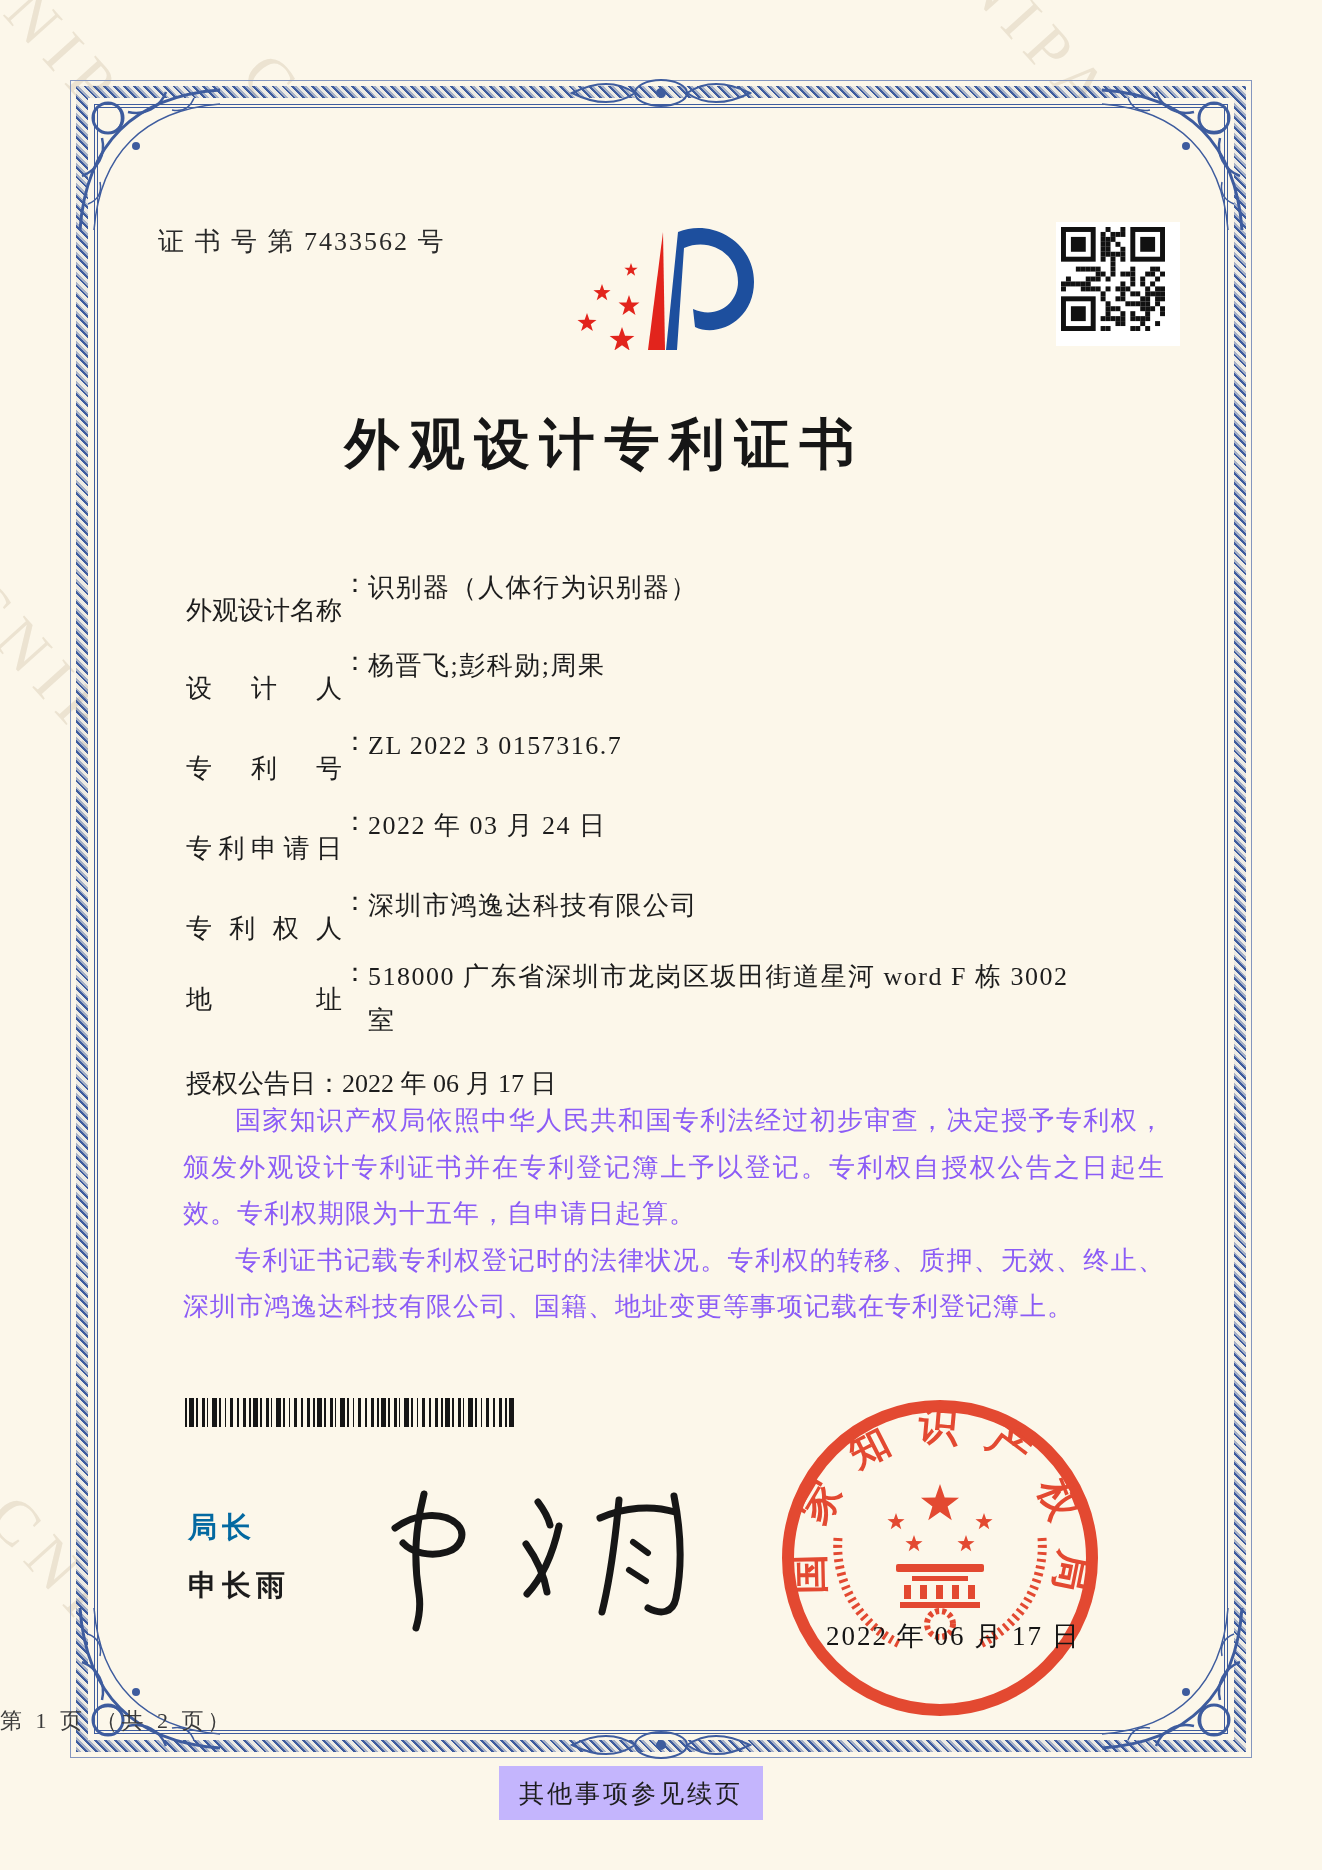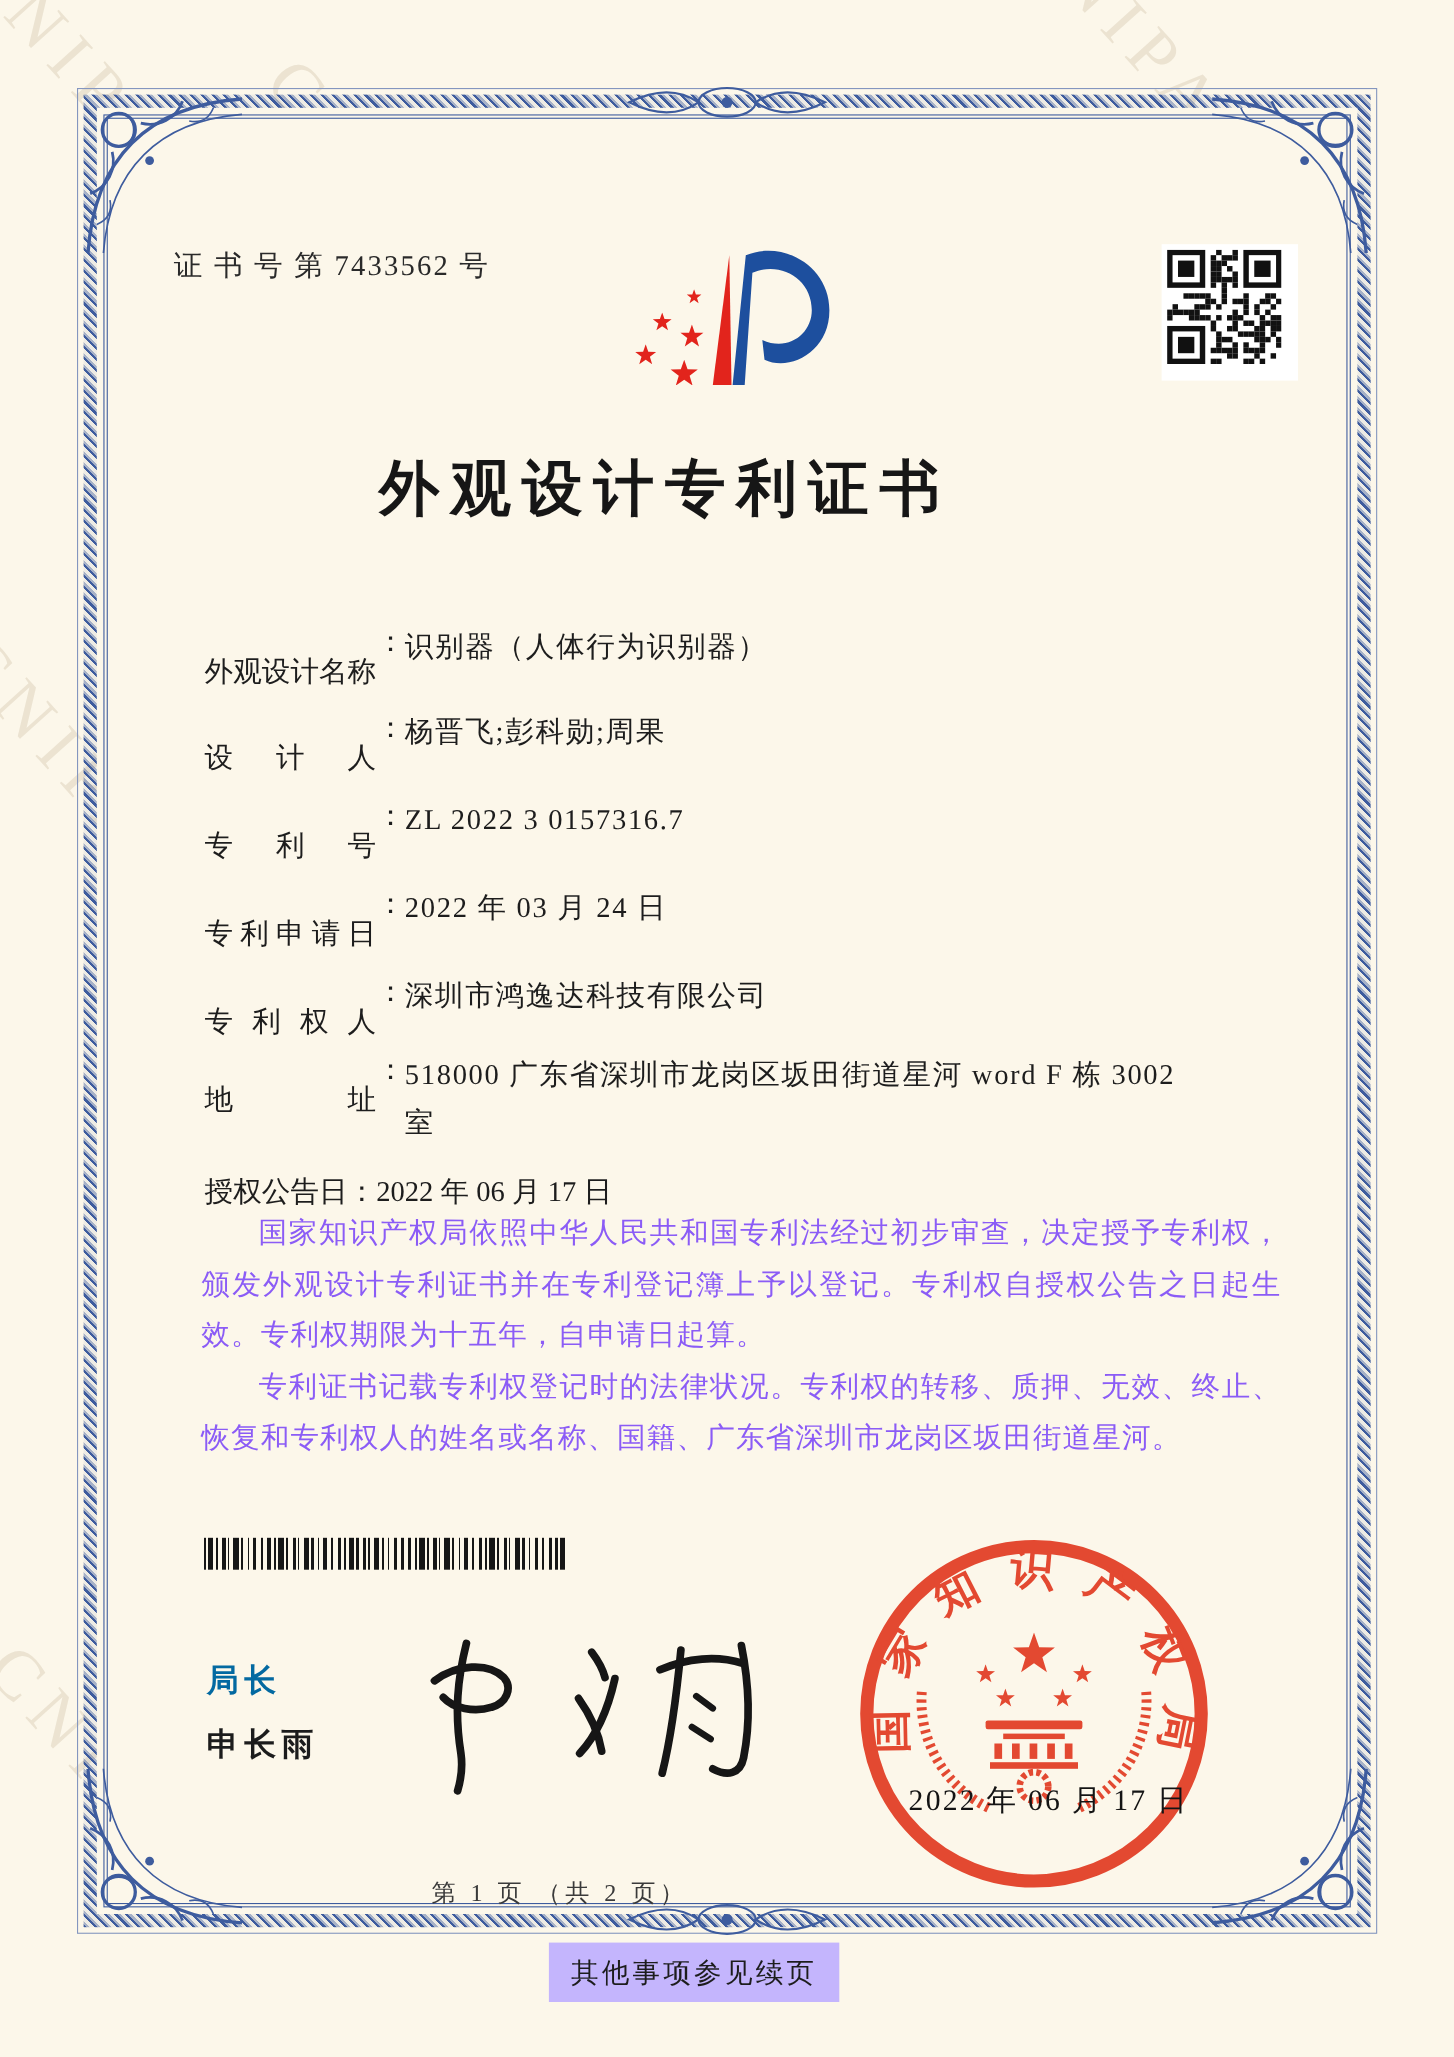--- a/index.html
+++ b/index.html
@@ -59,21 +59,21 @@
       #161616 34px 36px,transparent 36px 40px,#161616 40px 41px,transparent 41px 45px,
       #161616 45px 48px,transparent 48px 52px,#161616 52px 54px,transparent 54px 58px,
       #161616 58px 61px,transparent 61px 64px);}
   .signer-title{left:188px;top:1508px;font-size:29px;font-weight:600;letter-spacing:5px;
                 color:#0369a1;font-family:Liberation Mono, monospace;}
   .signer-name{left:188px;top:1566px;font-size:29px;font-weight:600;letter-spacing:5px;
                color:#1c1c1c;font-family:"Liberation Sans","DejaVu Sans",sans-serif;}
   .signature{left:378px;top:1486px;width:312px;height:152px;}
   .seal{left:778px;top:1396px;width:324px;height:324px;opacity:.92;}
   .seal-date{left:826px;top:1618px;font-size:27px;color:#141414;letter-spacing:2px;}
-  .page-footer{left:0;top:1706px;width:1018px;text-align:center;font-size:22px;
+  .page-footer{left:0;top:1706px;width:1018px;text-align:left;font-size:22px;
                color:#3a3a3a;letter-spacing:4px;}
   .note-box{left:499px;top:1766px;width:264px;height:54px;background:#c4b5fd;
             text-align:center;}
   .note-box span{display:inline-block;margin-top:11px;font-size:25px;letter-spacing:3px;color:#1d1d1d;}
 </style>
 </head>
 <body>
 
 <svg width="0" height="0" style="position:absolute" aria-hidden="true">
   <defs>
@@ -362,21 +362,21 @@
   <span class="flabel">地址</span><span class="fcolon">：</span><span class="fvalue">518000 广东省深圳市龙岗区坂田街道星河 word F 栋 3002
 室</span>
 </div>
 
 <div class="grant-row">
   <span>授权公告日：</span><span>2022 年 06 月 17 日</span>
 </div>
 
 <div class="abs body-text">
   <p>国家知识产权局依照中华人民共和国专利法经过初步审查，决定授予专利权，颁发外观设计专利证书并在专利登记簿上予以登记。专利权自授权公告之日起生效。专利权期限为十五年，自申请日起算。</p>
-  <p>专利证书记载专利权登记时的法律状况。专利权的转移、质押、无效、终止、恢复和专利权人的姓名或名称、国籍、广东省深圳市龙岗区坂田街道星河。</p>
+  <p>专利证书记载专利权登记时的法律状况。专利权的转移、质押、无效、终止、深圳市鸿逸达科技有限公司、国籍、地址变更等事项记载在专利登记簿上。</p>
 </div>
 
 <div class="abs barcode"></div>
 
 <div class="abs signer-title">局长</div>
 <div class="abs signer-name">申长雨</div>
 
 <svg class="abs signature" viewBox="0 0 312 152">
   <g fill="none" stroke="#161616" stroke-width="7" stroke-linecap="round" stroke-linejoin="round">
     <path d="M46,8 c-8,32 -11,62 -5,100 c2,14 0,24 -3,34"></path>

